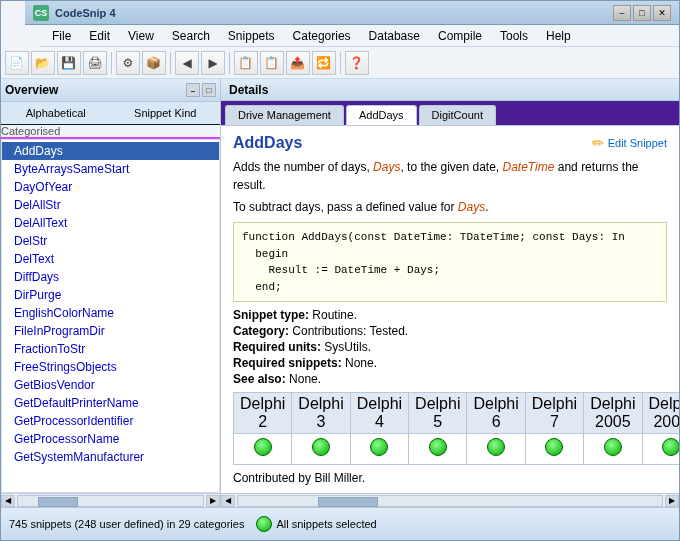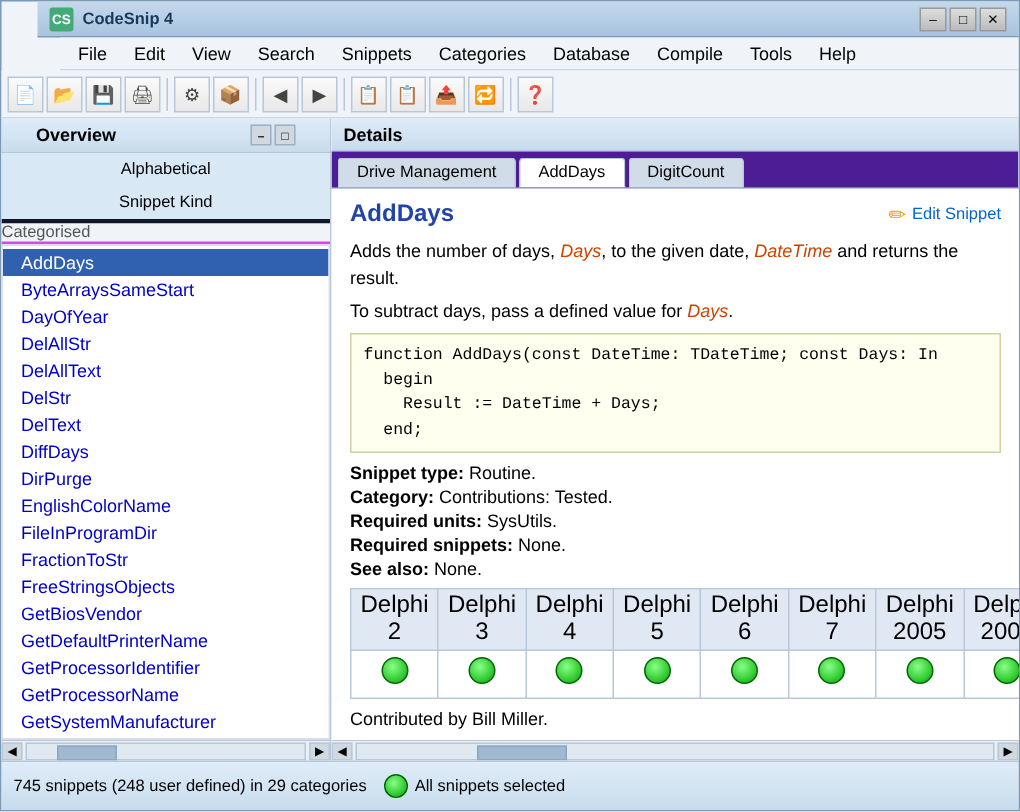--- a/index.html
+++ b/index.html
@@ -21,26 +21,26 @@
     
     .toolbar { background: #f0f4f8; border-bottom: 1px solid #c8d8e8; padding: 2px 4px; display: flex; align-items: center; gap: 2px; height: 32px; }
     .tb-btn { width: 24px; height: 24px; background: linear-gradient(to bottom, #fafafa, #e8e8e8); border: 1px solid #b8c8d8; display: flex; align-items: center; justify-content: center; cursor: pointer; font-size: 12px; color: #444; }
     .tb-sep { width: 1px; height: 22px; background: #b8c8d8; margin: 0 2px; }
     
     
     .main-area { display: flex; flex: 1; overflow: hidden; }
     
     
     .left-panel { width: 220px; border-right: 1px solid #b8c8d8; display: flex; flex-direction: column; background: #f8fafc; }
-    .panel-header { background: linear-gradient(to bottom, #e0ecf8, #c8dced); padding: 4px 23px; font-weight: bold; font-size: 12px; border-bottom: 1px solid #b8c8d8; display: flex; align-items: center; justify-content: space-between; }
+    .panel-header { background: linear-gradient(to bottom, #e0ecf8, #c8dced); padding: 4px 4px; font-weight: bold; font-size: 12px; border-bottom: 1px solid #b8c8d8; display: flex; align-items: center; justify-content: space-between; }
     .panel-header-btns { display: flex; gap: 2px; }
     .panel-header-btn { width: 14px; height: 14px; background: #d0d8e0; border: 1px solid #a0b0c0; display: flex; align-items: center; justify-content: center; font-size: 8px; cursor: pointer; }
     
     
-    .left-tabs { display: flex; border-bottom: 3px solid #0f172a; background: #e8f0f8; flex-direction: column; }
+    .left-tabs { display: flex; border-bottom: 1px solid #0f172a; background: #e8f0f8; }
     .left-tab { flex: 1; text-align: center; padding: 4px 4px; font-size: 11px; cursor: pointer; border: 1px solid transparent; background: #d8e8f4; }
     .categorised-label { text-align: left; padding: 0; font-size: 11px; color: #555; border-bottom: 2px solid #d946ef; background: #f0f4f8; }
     
     
     .snippet-list { flex: 1; overflow-y: auto; overflow-x: hidden; background: white; border: 1px solid #dde; margin: 0; }
     .snippet-list-inner { padding: 2px 0; }
     .snippet-item { padding: 2px 12px; cursor: pointer; color: #0000cc; font-size: 12px; white-space: nowrap; }
     .snippet-item.selected { background: #3060b0; color: white; }
     
     

